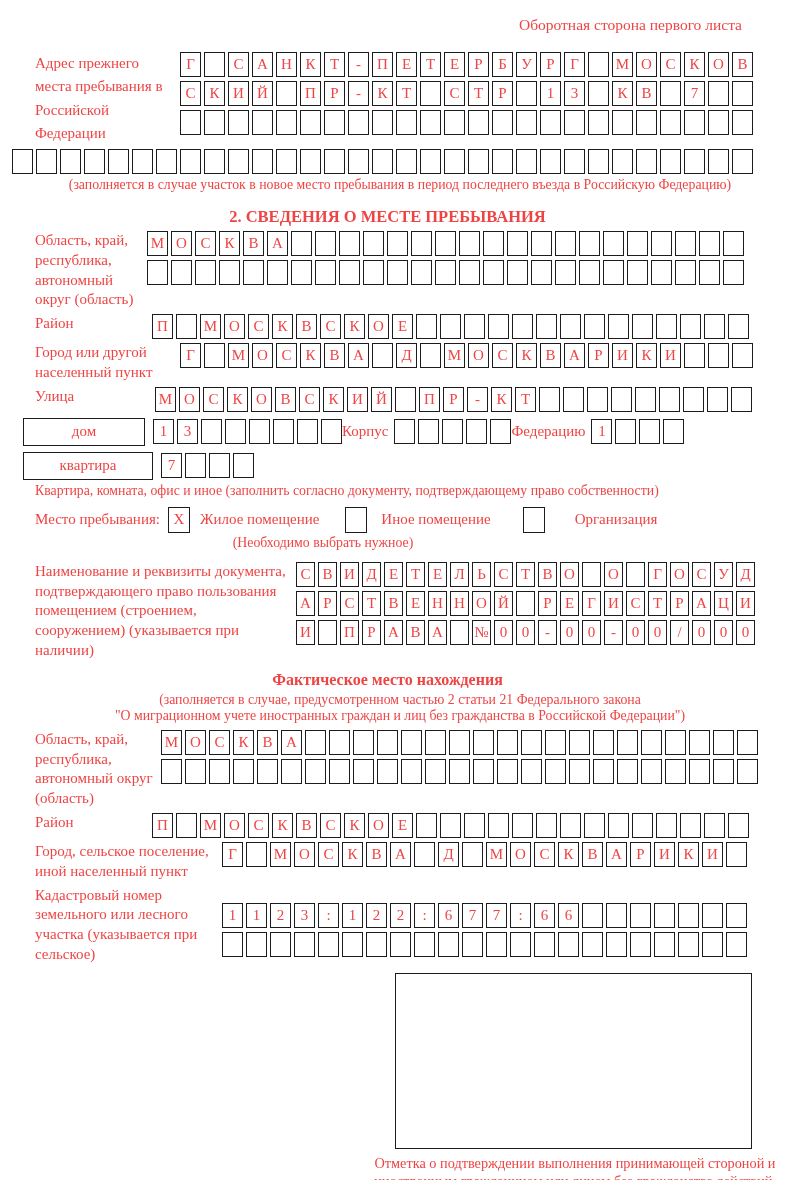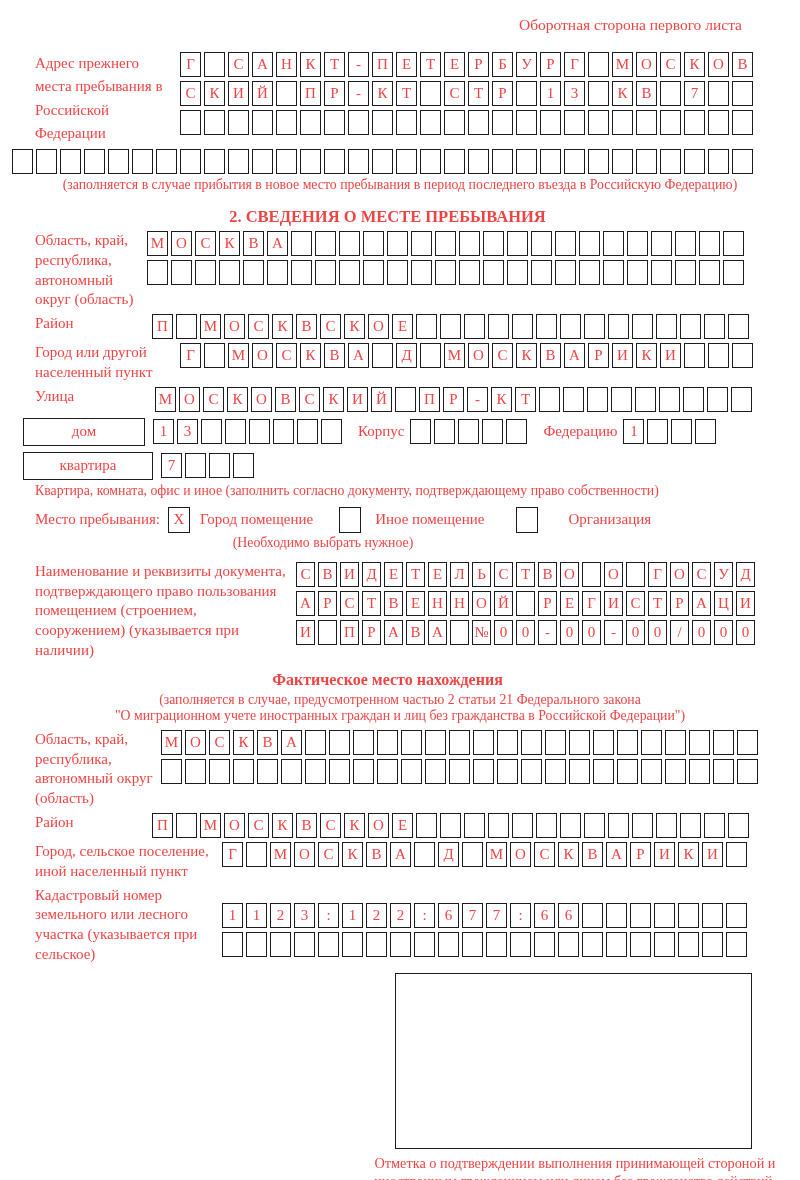--- a/index.html
+++ b/index.html
@@ -28,21 +28,21 @@
   .h2{font-weight:bold;font-size:16.5px;text-align:center;margin:14px 25px 4px -25px;}
   .h2b{font-weight:bold;font-size:16px;text-align:center;margin:10px 25px 2px -25px;}
   .domrow{display:flex;align-items:center;margin-left:-12px;margin-top:6px;text-align:right;}
   .widebox{
     border:1.5px solid #1c1c1c;height:28px;box-sizing:border-box;background:#fff;
     display:flex;align-items:center;justify-content:center;font-size:15px;flex:none;
   }
   .wb-dom{width:122px;margin-right:8px;}
   .wb-kv{width:130px;margin-right:8px;}
   .inline-label{font-size:15px;flex:none;}
-  .gap16{margin-left:16px;margin-right:6px;}
+  .gap16{margin-right:6px;}
   .mesto{display:flex;align-items:center;margin-top:8px;font-size:15px;}
   .cb{
     display:inline-flex;align-items:center;justify-content:center;flex:none;
     width:22px;height:26px;border:1.5px solid #1c1c1c;box-sizing:border-box;
     font-size:15px;background:#fff;
   }
   .mesto-note{margin-left:128px;width:320px;text-align:center;font-size:13.8px;margin-top:2px;}
   .mt16{margin-top:17px;}
   .stamp-wrap{margin-top:8px;}
   .stamp-box{
@@ -170,21 +170,21 @@
       <span class="cbox"></span>
       <span class="cbox"></span>
       <span class="cbox"></span>
       <span class="cbox"></span>
       <span class="cbox"></span>
       <span class="cbox"></span>
       <span class="cbox"></span>
       <span class="cbox"></span>
       <span class="cbox"></span>
     </div>
-  <div class="note center">(заполняется в случае прибытия в новое место пребывания в период последнего въезда в Российскую Федерацию)</div>
+  <div class="note center">(заполняется в случае участок в новое место пребывания в период последнего въезда в Российскую Федерацию)</div>
 
   <div class="h2">2. СВЕДЕНИЯ О МЕСТЕ ПРЕБЫВАНИЯ</div>
 
   <div class="frow">
     <div class="flabel w112">Область, край, республика, автономный округ (область)</div>
     <div class="rowstack">
       <div class="boxrow">
           <span class="cbox">М</span>
           <span class="cbox">О</span>
           <span class="cbox">С</span>
@@ -369,21 +369,21 @@
         <span class="cbox"></span>
         <span class="cbox"></span>
         <span class="cbox"></span>
       </div>
   </div>
   <div class="note">Квартира, комната, офис и иное (заполнить согласно документу, подтверждающему право собственности)</div>
 
   <div class="mesto">
     <span>Место пребывания:</span>
     <span class="cb" style="margin-left:8px">X</span>
-    <span style="margin-left:10px">Город помещение</span>
+    <span style="margin-left:10px">Жилое помещение</span>
     <span class="cb" style="margin-left:26px"></span>
     <span style="margin-left:14px">Иное помещение</span>
     <span class="cb" style="margin-left:32px"></span>
     <span style="margin-left:30px">Организация</span>
   </div>
   <div class="mesto-note">(Необходимо выбрать нужное)</div>
 
   <div class="frow" style="margin-top:11px">
     <div class="flabel w261">Наименование и реквизиты документа, подтверждающего право пользования помещением (строением, сооружением) (указывается при наличии)</div>
     <div class="rowstack sm">

